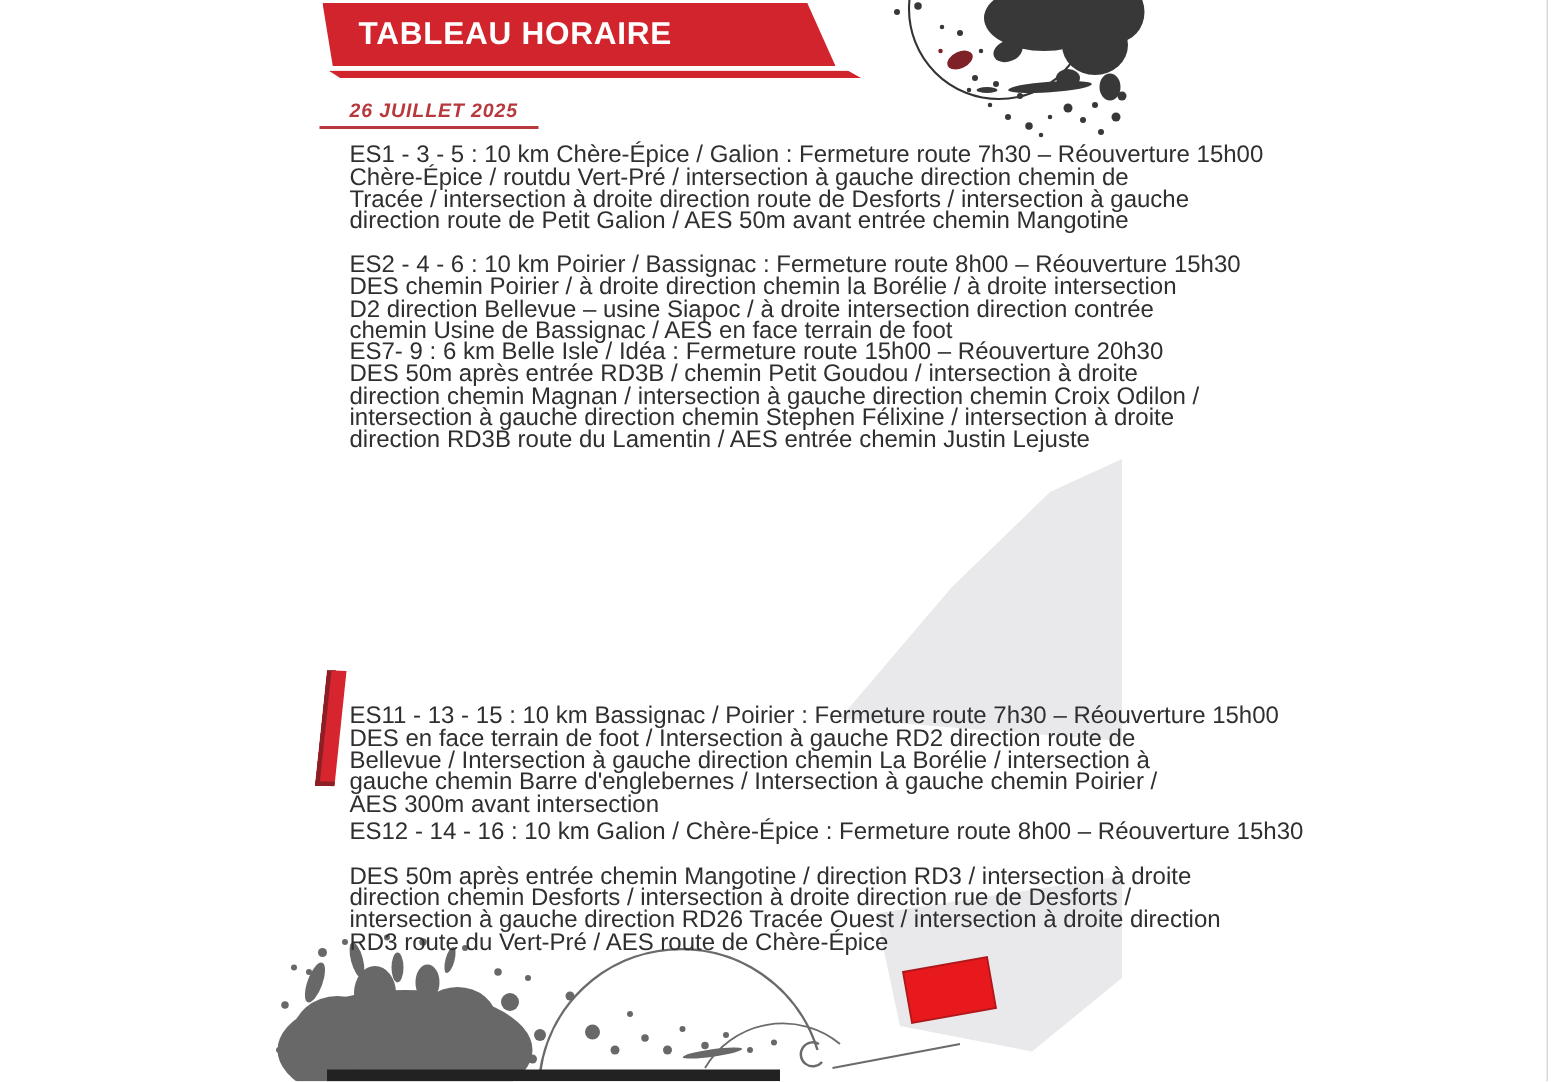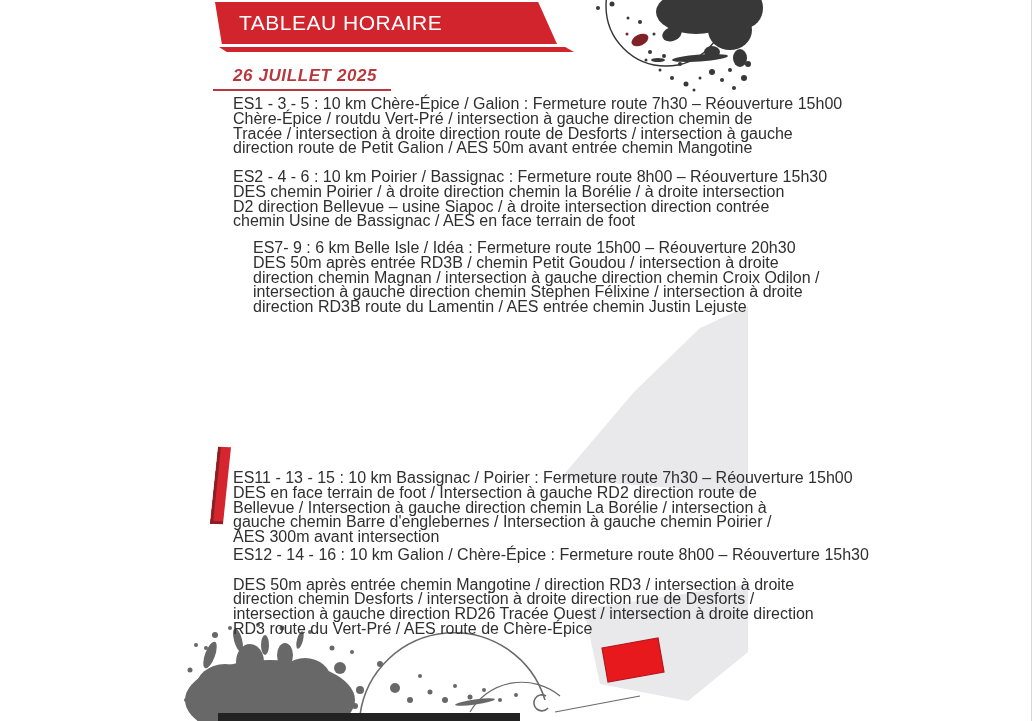--- a/index.html
+++ b/index.html
@@ -19,37 +19,37 @@
     position:absolute;left:215px;top:2px;width:342px;height:42px;
     background:#d2242c;
     clip-path:polygon(0 0, 94.5% 0, 100% 100%, 2% 100%);
     z-index:3;
   }
   .banner-title{
     display:block;
     padding-left:24px;
     line-height:42px;
     font-size:21px;
-    font-weight:normal;
+    font-weight:bold;
     letter-spacing:.5px;
     color:#ffffff;
     white-space:nowrap;
   }
   .banner-underline{
     position:absolute;left:219px;top:47px;width:355px;height:5px;
     background:#d2242c;
     clip-path:polygon(0 0, 97.5% 0, 100% 100%, 2.2% 100%);
     z-index:3;
   }
 
   
   .date-heading{
     position:absolute;left:213px;
     padding:0 14px 3px 20px;
-    font-size:17px;
+    font-size:13px;
     font-weight:bold;
     font-style:italic;
     letter-spacing:.6px;
     color:#b8393d;
     border-bottom:2.5px solid #b8393d;
     white-space:nowrap;
     z-index:3;
   }
   .h0{top:66px;}
   .h1{top:412px;}
@@ -58,21 +58,21 @@
   .stage-block{
     position:absolute;left:233px;width:640px;
     font-size:16px;
     line-height:14.75px;
     white-space:pre-line;
     color:#2f2f2f;
     z-index:3;
   }
   .b0{top:97px;}
   .b1{top:170px;}
-  .b2{top:241px;margin-left:20px;}
+  .b2{top:228px;}
   .b3{top:329px;}
   .b4{top:471px;}
   .b5{top:548px;}
 
   
   .red-marker{
     position:absolute;left:214px;top:447px;width:13px;height:77px;
     background:#d6252e;
     transform:skewX(-4deg) rotate(2deg);
     box-shadow:inset 3px 0 0 #8a2025, inset 0 -3px 0 #8a2025;

